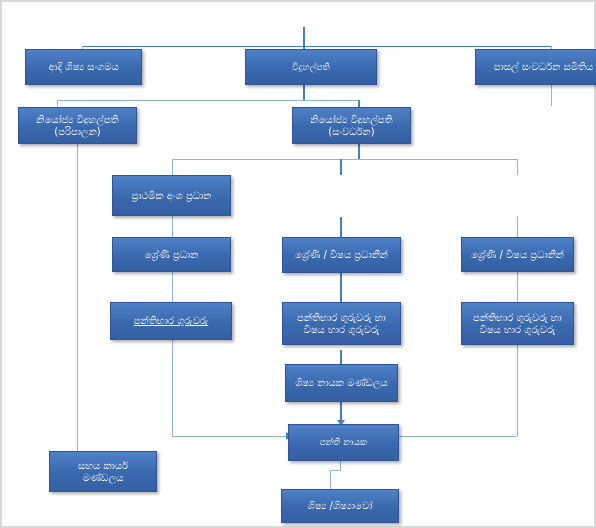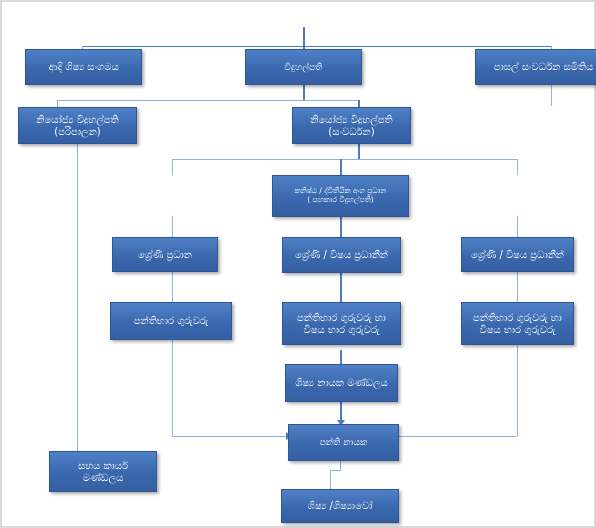--- a/index.html
+++ b/index.html
@@ -110,59 +110,58 @@
 
   <div class="conn v thin" style="left:340px;top:461px;height:10px;"></div>
   <div class="conn h thin" style="left:330px;top:470px;width:11px;"></div>
   <div class="conn v thin" style="left:330px;top:470px;height:19px;"></div>
 
 
   <div class="node t8" style="left:25px;top:49px;width:117px;height:36px;">
     <span>ආදි ශිෂ්‍ය සංගමය</span>
   </div>
 
-  <div class="node t9" style="left:245px;top:49px;width:117px;height:36px;">
+  <div class="node t9" style="left:245px;top:49px;width:132px;height:36px;">
     <span>විදුහල්පති</span>
   </div>
 
   <div class="node t8" style="left:459px;top:49px;width:137px;height:36px;margin-left:16px;">
     <span>පාසල් සංවර්ධන සමිතිය</span>
   </div>
 
   <div class="node t8" style="left:18px;top:107px;width:119px;height:37px;">
     <span>නියෝජ්‍ය විදුහල්පති
 (පරිපාලන)</span>
   </div>
 
   <div class="node t8" style="left:292px;top:107px;width:119px;height:37px;">
     <span>නියෝජ්‍ය විදුහල්පති
 (සංවර්ධන)</span>
   </div>
 
 
-
-  <div class="node t7" style="left:272px;top:175px;width:137px;height:42px;">
-    <span>කනිෂ්ඨ / ද්විතීයික අංශ ප්‍රධාන
-( සහකාර විදුහල්පති)</span>
+  <div class="node t8" style="left:112px;top:175px;width:119px;height:41px;">
+    <span>ප්‍රාථමික අංශ ප්‍රධාන</span>
   </div>
 
 
-  <div class="node t8" style="left:112px;top:237px;width:106px;height:35px;">
+
+  <div class="node t8" style="left:112px;top:237px;width:119px;height:35px;">
     <span>ශ්‍රේණි ප්‍රධාන</span>
   </div>
 
   <div class="node t8" style="left:282px;top:237px;width:119px;height:36px;">
     <span>ශ්‍රේණි / විෂය ප්‍රධානීන්</span>
   </div>
 
   <div class="node t8" style="left:461px;top:237px;width:113px;height:35px;">
     <span>ශ්‍රේණි / විෂය ප්‍රධානීන්</span>
   </div>
 
-  <div class="node t8" style="left:110px;top:302px;width:122px;height:38px;">
+  <div class="node t8" style="left:110px;top:302px;width:122px;height:38px;text-decoration:underline;">
     <span>පන්තිභාර ගුරුවරු</span>
   </div>
 
   <div class="node t8" style="left:282px;top:302px;width:119px;height:43px;">
     <span>පන්තිභාර  ගුරුවරු හා
 විෂය භාර ගුරුවරු</span>
   </div>
 
   <div class="node t8" style="left:461px;top:302px;width:113px;height:43px;">
     <span>පන්තිභාර ගුරුවරු හා

